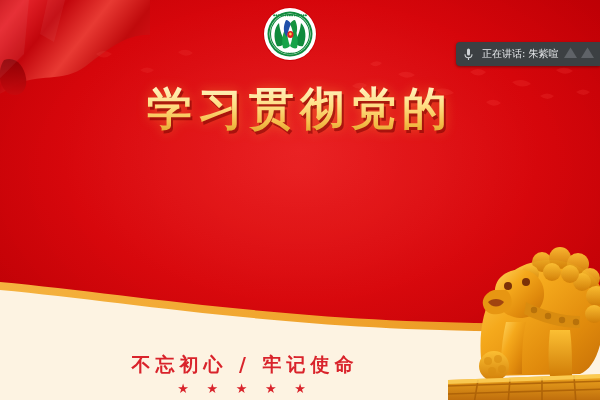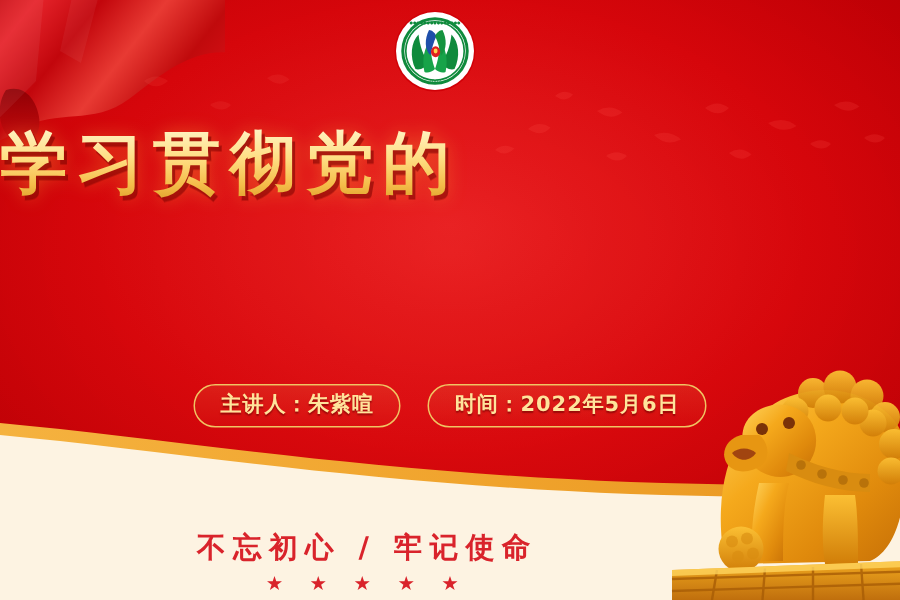--- a/index.html
+++ b/index.html
@@ -31,21 +31,21 @@
 
   
   .emblem{position:absolute;left:262px;top:6px;width:56px;height:56px;}
 
   
   .lion{position:absolute;right:-6px;bottom:-4px;width:176px;height:186px;}
 
   
   .titles{position:absolute;left:0;top:0;width:600px;height:400px;pointer-events:none;}
   .t-line{
-    position:absolute;width:600px;text-align:left;
+    position:absolute;width:600px;text-align:center;
     font-family:"DejaVu Serif","Liberation Serif",serif;
     font-weight:bold;color:#ffdf8a;
     background:linear-gradient(180deg,#fff4c8 0%,#ffdf85 42%,#f5bd4a 78%,#e0a22c 100%);
     -webkit-background-clip:text;background-clip:text;-webkit-text-fill-color:transparent;
     filter:drop-shadow(2px 3px 0 rgba(120,0,0,.55)) drop-shadow(0 0 6px rgba(255,190,60,.35));
     letter-spacing:2px;white-space:nowrap;
   }
   .t1{top:84px;font-size:45px;line-height:50px;letter-spacing:6px;}
   .t2{top:145px;font-size:45px;line-height:50px;letter-spacing:4px;}
   .t3{top:206px;font-size:25px;line-height:30px;letter-spacing:1px;
@@ -243,24 +243,38 @@
       <path d="M112,160 L112,186"></path>
         <path d="M144,158 L146,186"></path>
     </g>
     <path d="M18,162 L176,156 L176,160 L18,166 Z" fill="#ffd45e" opacity=".8"></path>
   </svg>
 
   <div class="titles">
     <div class="t-line t1">学习贯彻党的</div>
   </div>
 
-  <div class="pills">
-    <div class="pill">主讲人：朱紫喧</div>
-    <div class="pill">时间：2022年5月6日</div>
-  </div>
 
   <div class="slogan-wrap">
     <div class="slogan">不忘初心 / 牢记使命</div>
     <div class="stars">★ ★ ★ ★ ★</div>
   </div>
 
+  <div class="speak-bar">
+    <div class="mic">
+      <svg width="9" height="13" viewBox="0 0 9 13">
+        <rect x="3" y="0.5" width="3" height="7" rx="1.5" fill="#cfd3d6"></rect>
+        <path d="M1,6.2 a3.5,3.5 0 0 0 7,0" fill="none" stroke="#cfd3d6" stroke-width="1.1"></path>
+        <path d="M4.5,9.8 L4.5,12" stroke="#cfd3d6" stroke-width="1.1"></path>
+      </svg>
+    </div>
+    <div class="speak-text">正在讲话: 朱紫喧</div>
+    <div class="thumbs">
+      <svg class="thumb" viewBox="0 0 15 13">
+        <path d="M1,12 L7.5,1.5 L14,12 Z" fill="#5f6368"></path>
+      </svg>
+      <svg class="thumb" viewBox="0 0 15 13">
+        <path d="M1,12 L7.5,1.5 L14,12 Z" fill="#5f6368"></path>
+      </svg>
+    </div>
+  </div>
 
 </div>
 
 </body></html>

